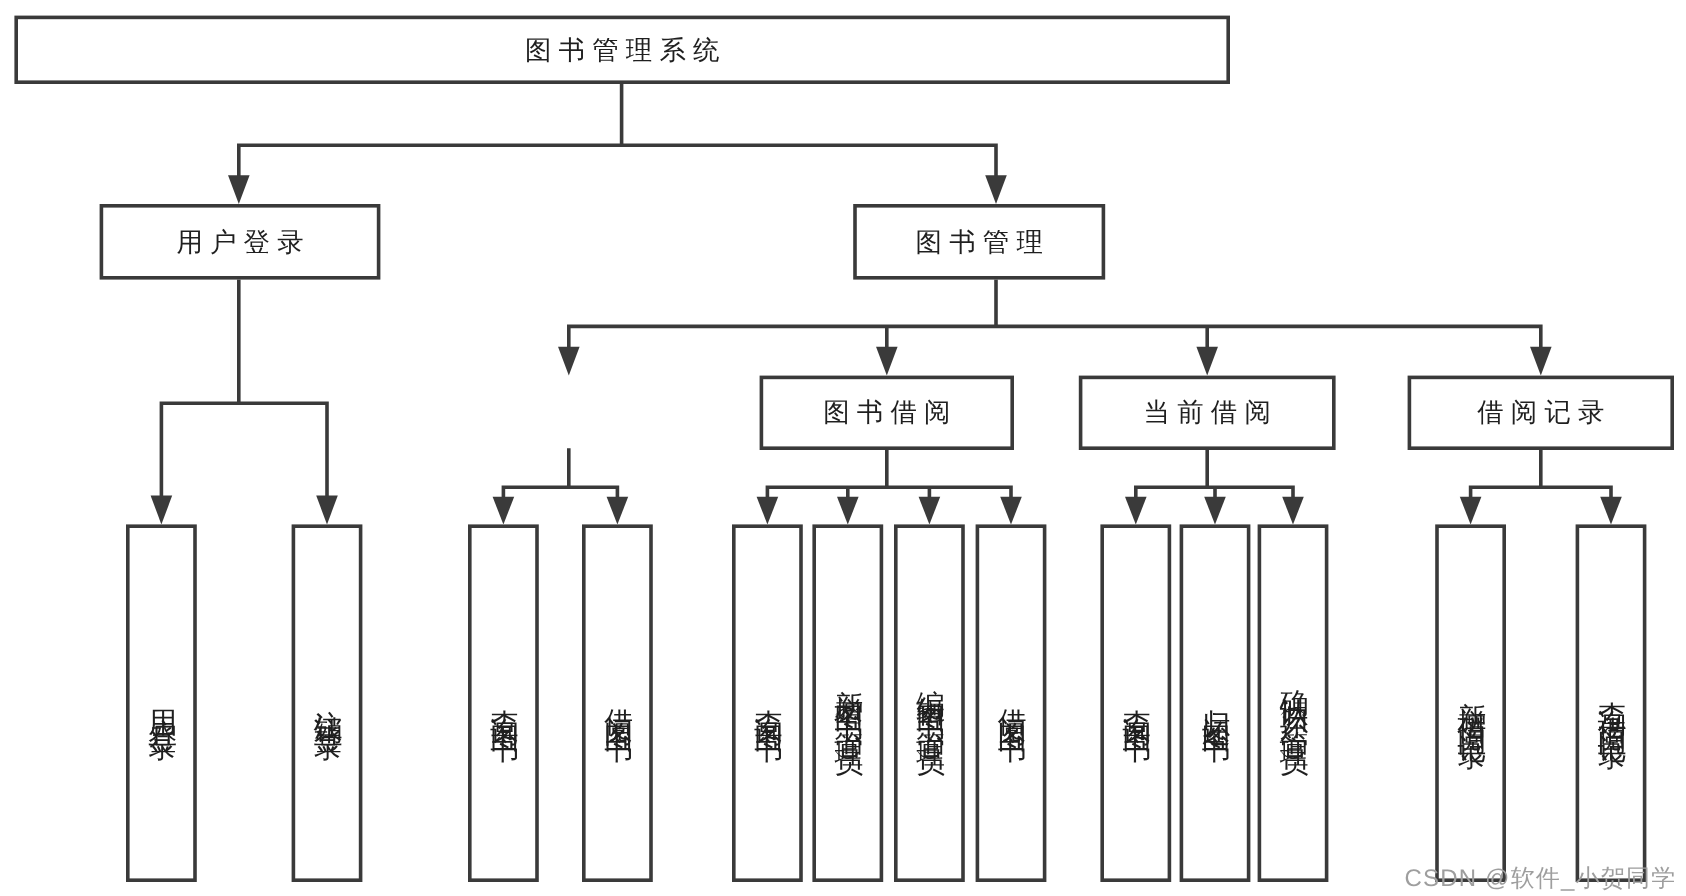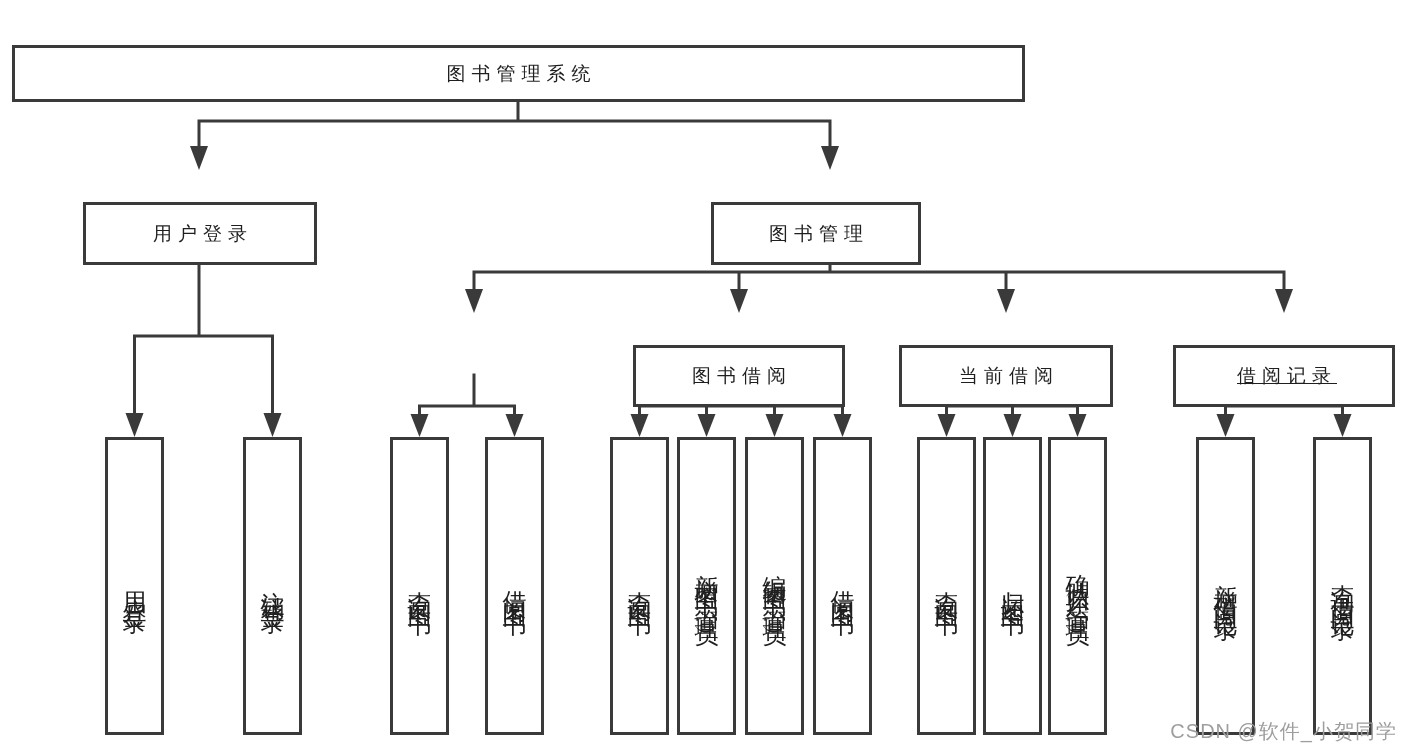--- a/index.html
+++ b/index.html
@@ -12,21 +12,21 @@
     font-family:"Liberation Sans","DejaVu Sans",sans-serif;
     -webkit-font-smoothing:antialiased;
   }
   .canvas{position:relative;width:1405px;height:747px;overflow:hidden;background:var(--background);}
   svg.connectors{position:absolute;left:0;top:0;width:1405px;height:747px;color:var(--line);}
   .node{
     position:absolute;box-sizing:border-box;background:var(--box-fill);
     border:3px solid var(--border);color:var(--text);
     display:flex;align-items:center;justify-content:center;
   }
-  .h-node{font-size:19px;letter-spacing:6px;text-indent:6px;white-space:nowrap;margin-top:32px;}
+  .h-node{font-size:22px;letter-spacing:6px;text-indent:6px;white-space:nowrap;}
   .leaf{font-size:24px;}
   .v-label{
     writing-mode:vertical-rl;text-orientation:mixed;
     letter-spacing:7px;line-height:1;white-space:nowrap;
   }
   .watermark{
     position:absolute;right:8px;bottom:2px;font-size:20px;
     color:var(--watermark);letter-spacing:1px;white-space:nowrap;margin-left:28px;
   }
 </style>
@@ -95,21 +95,21 @@
   <div class="node h-node" style="left:711px;top:170px;width:210px;height:63px;">
     <span>图书管理</span>
   </div>
 
   <div class="node h-node" style="left:899px;top:313px;width:214px;height:62px;">
     <span>当前借阅</span>
   </div>
   <div class="node h-node" style="left:633px;top:313px;width:212px;height:62px;">
     <span>图书借阅</span>
   </div>
-  <div class="node h-node" style="left:1173px;top:313px;width:222px;height:62px;text-decoration:underline;">
+  <div class="node h-node" style="left:1173px;top:313px;width:222px;height:62px;">
     <span>借阅记录</span>
   </div>
 
   <div class="node leaf" style="left:105px;top:437px;width:59px;height:298px;">
     <span class="v-label">用户登录</span>
   </div>
   <div class="node leaf" style="left:243px;top:437px;width:59px;height:298px;">
     <span class="v-label">注销登录</span>
   </div>
 

